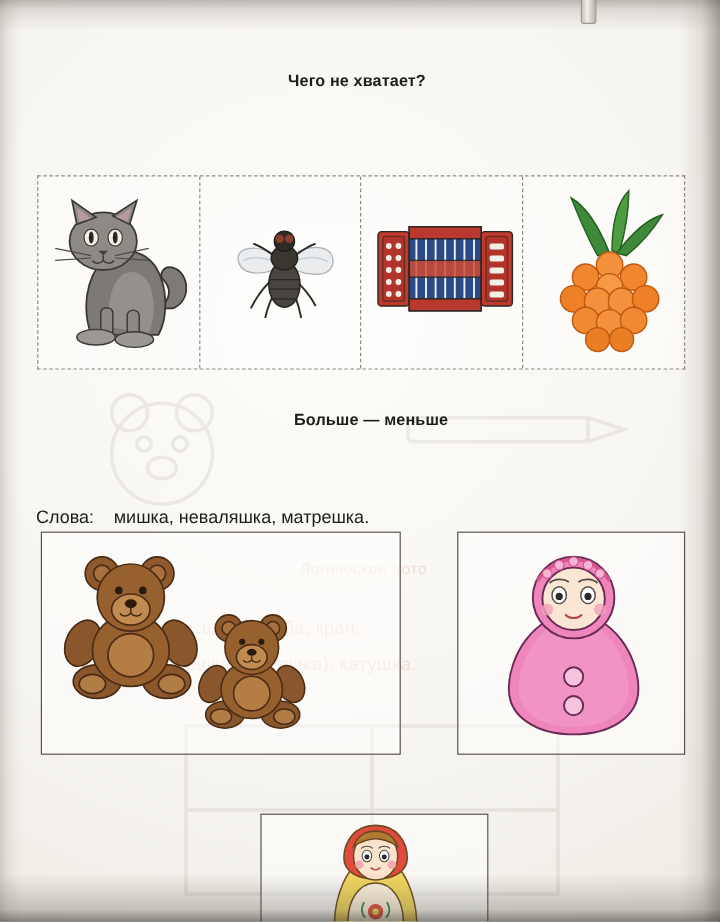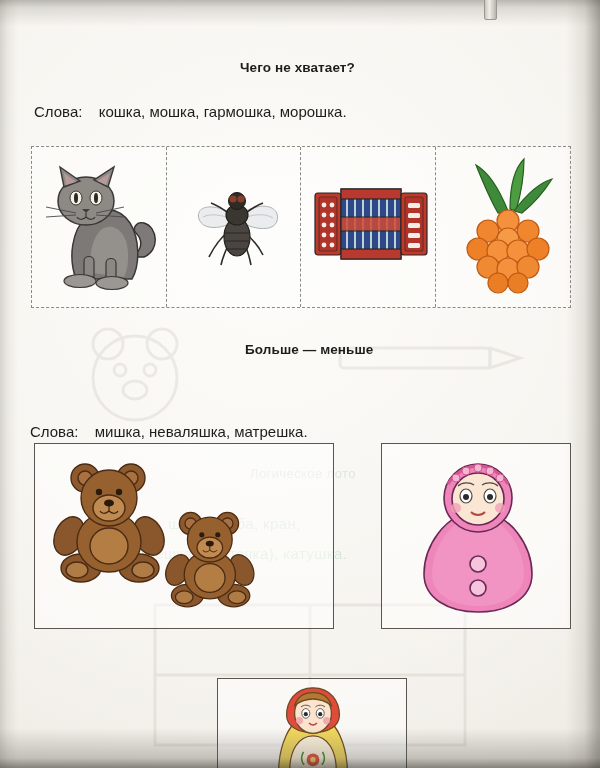--- a/index.html
+++ b/index.html
@@ -60,21 +60,21 @@
     width: 11px; height: 22px;
     background: linear-gradient(to right, #c9c5bd, #f0eee9 40%, #b8b4ac);
     border: 1px solid #9c978e;
     border-radius: 2px;
   }
 
   
   .bleed {
     position: absolute;
     opacity: 0.13;
-    color: #15803d;
+    color: #c2410c;
     font-family: "Liberation Sans", sans-serif;
     letter-spacing: .4px;
     white-space: nowrap;
     pointer-events: none;
   }
   .bleed-shape {
     position: absolute;
     opacity: 0.10;
     pointer-events: none;
   }
@@ -156,25 +156,20 @@
       <rect x="5" y="5" width="310" height="140"></rect>
       <line x1="5" y1="75" x2="315" y2="75"></line>
       <line x1="160" y1="5" x2="160" y2="145"></line>
     </g>
   </svg>
 
   <div class="content">
 
     <h2 class="section-title" style="left:240px; top:60px;">Чего не хватает?</h2>
 
-    <div class="words-line" style="left:34px; top:103px;">
-      <span class="words-label">Слова:</span>
-      <span style="display:inline-block;width:8px"></span>
-      <span class="words-list">кошка, мошка, гармошка, морошка.</span>
-    </div>
 
     <div class="pic-strip" style="left:31px; top:146px; width:540px; height:162px;">
 
       <div class="pic-cell">
 
         <svg class="fig" style="left:8px; top:14px;" width="128" height="136" viewBox="0 0 128 136">
           <g>
 
             <path d="M104 96 C120 90 118 66 104 62 C96 60 92 68 96 72 C102 78 104 88 92 96 Z" fill="#7e7a78" stroke="#33312f" stroke-width="1.4"></path>
 

